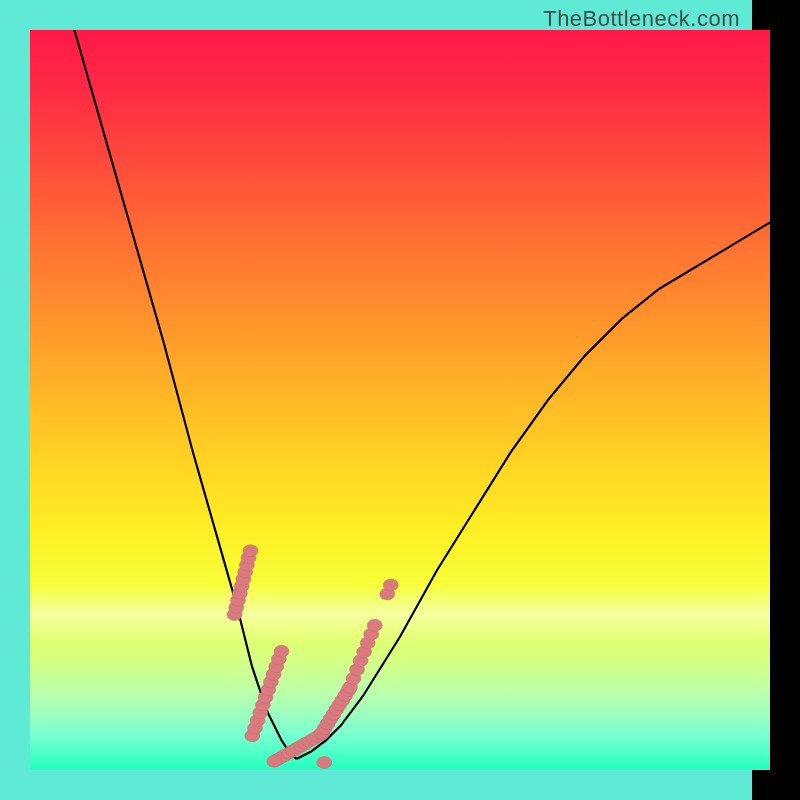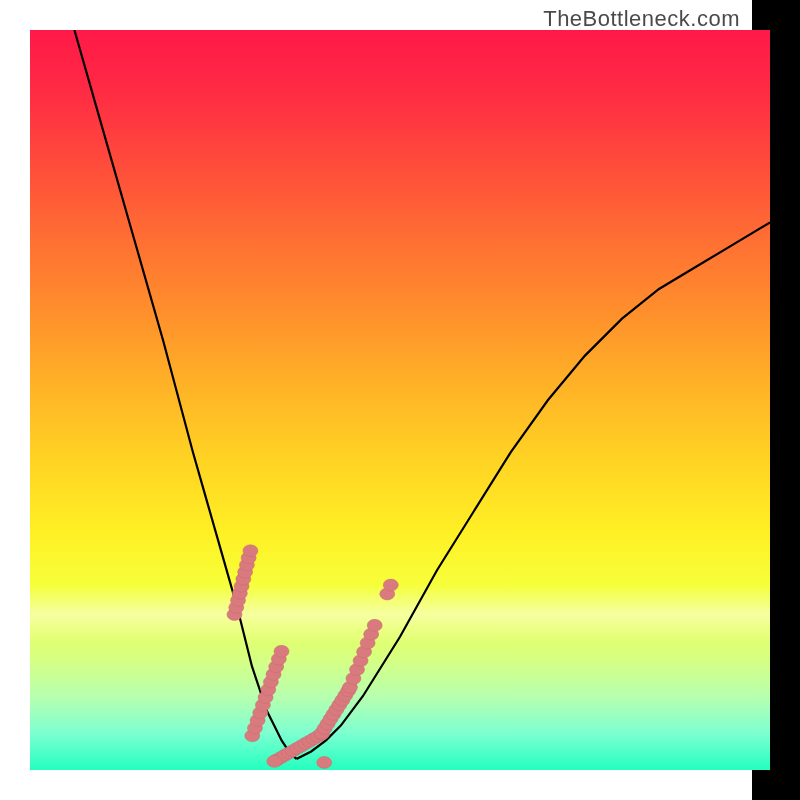--- a/index.html
+++ b/index.html
@@ -1,20 +1,20 @@
 <!DOCTYPE html>
 <html><head>
 <meta charset="utf-8">
 <style>
   * { margin: 0; padding: 0; box-sizing: border-box; }
   body { width: 800px; height: 800px; overflow: hidden; background: #000; font-family: Arial, sans-serif; }
   .outer {
     width: 752px;
     height: 800px;
-    background: #ffffff;
+    background: #5eead4;
     position: relative;
   }
   .watermark {
     position: absolute;
     top: 6px;
     right: 12px;
     color: #4a4a4a;
     font-size: 22px;
     font-weight: 500;
     letter-spacing: 0.5px;

